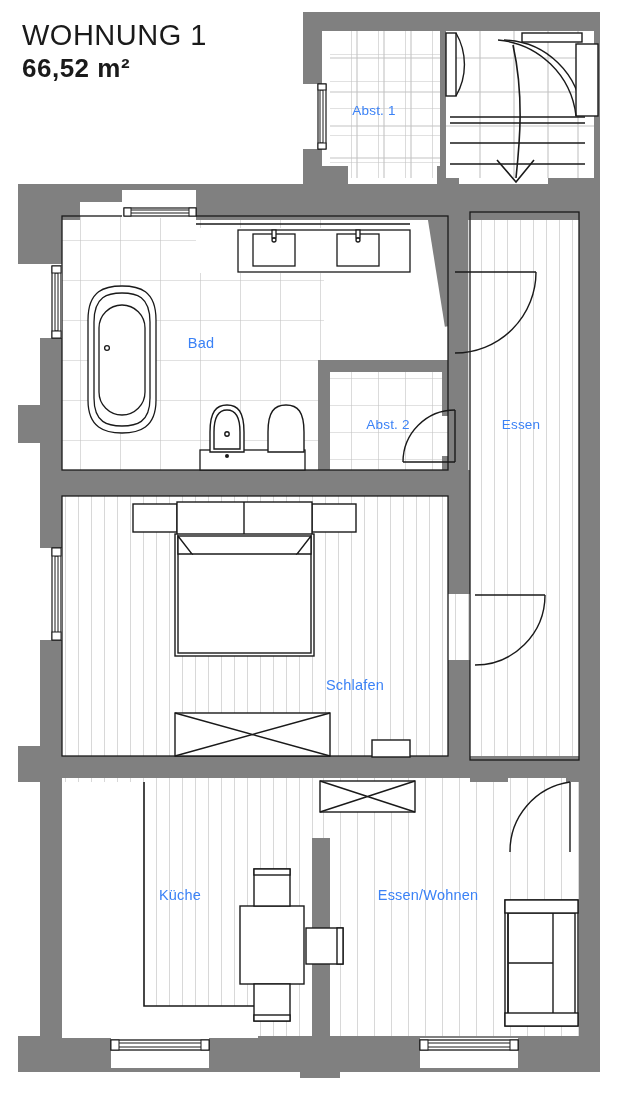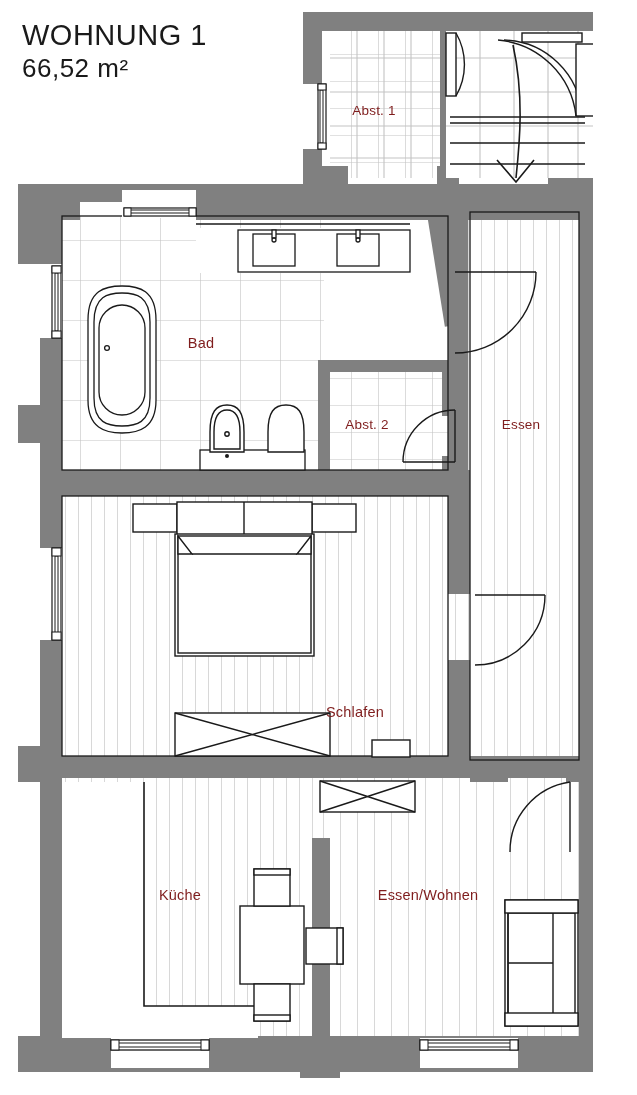--- a/index.html
+++ b/index.html
@@ -1,23 +1,23 @@
 <!DOCTYPE html>
 <html><head>
 <meta charset="utf-8">
 <title>Wohnung 1 Grundriss</title>
 <style>
   html,body{margin:0;padding:0;background:#ffffff;}
   body{font-family:"Liberation Sans","DejaVu Sans",sans-serif;}
-  #stage{position:relative;width:593px;height:1095px;background:#ffffff;overflow:hidden;}
+  #stage{position:relative;width:593px;height:1095px;background:#ffffff;overflow:hidden;padding-left:7px;}
   #plan{position:absolute;left:0;top:0;width:637px;height:1095px;}
   .title-block{position:absolute;left:22px;top:18px;color:#1a1a1a;}
   .title-line1{font-size:29px;line-height:34px;letter-spacing:.5px;font-weight:400;white-space:nowrap;}
-  .title-line2{font-size:26px;line-height:32px;letter-spacing:.5px;font-weight:400;white-space:nowrap;}
-  .rlabel{position:absolute;font-size:14.5px;color:#7f1d1d;white-space:nowrap;transform:translate(-50%,-50%);letter-spacing:.2px;}
+  .title-line2{font-size:26px;line-height:32px;letter-spacing:.5px;font-weight:700;white-space:nowrap;}
+  .rlabel{position:absolute;font-size:14.5px;color:#3b82f6;white-space:nowrap;transform:translate(-50%,-50%);letter-spacing:.2px;}
   .rlabel.sm{font-size:13.5px;}
 </style>
 </head>
 <body>
 
 <div id="stage">
 
   <svg id="plan" viewBox="0 0 637 1095" xmlns="http://www.w3.org/2000/svg">
     <defs>
 
@@ -352,19 +352,19 @@
 
   </svg>
 
   <div class="title-block">
     <div class="title-line1">WOHNUNG 1</div>
     <div class="title-line2">66,52 m²</div>
   </div>
 
   <div class="rlabel sm" style="left:374px;top:110px">Abst. 1</div>
   <div class="rlabel" style="left:201px;top:343px">Bad</div>
-  <div class="rlabel sm" style="left:367px;top:424px">Abst. 2</div>
+  <div class="rlabel sm" style="left:388px;top:424px">Abst. 2</div>
   <div class="rlabel sm" style="left:521px;top:424px">Essen</div>
-  <div class="rlabel" style="left:355px;top:712px">Schlafen</div>
+  <div class="rlabel" style="left:355px;top:685px">Schlafen</div>
   <div class="rlabel" style="left:180px;top:895px">Küche</div>
   <div class="rlabel" style="left:428px;top:895px">Essen/Wohnen</div>
 
 </div>
 
 </body></html>

